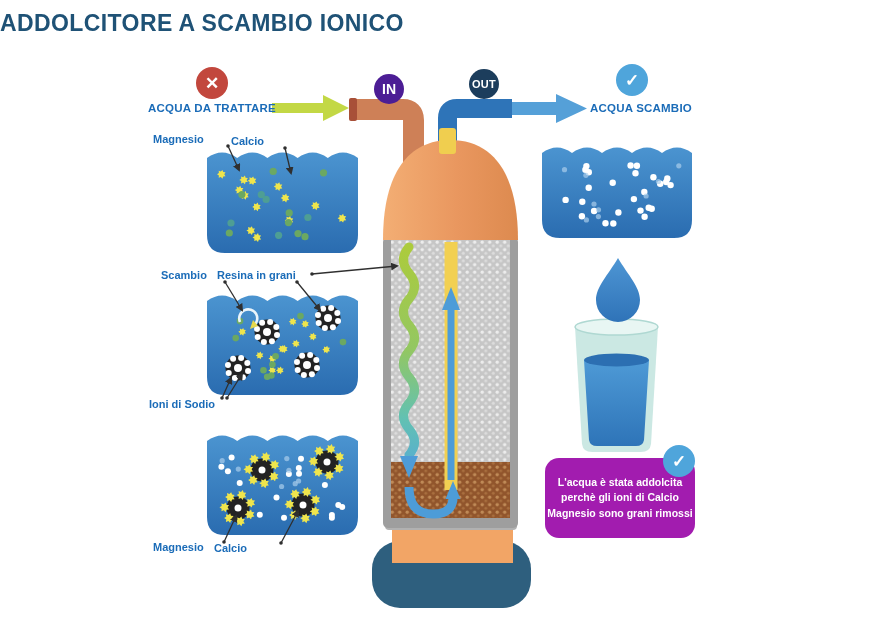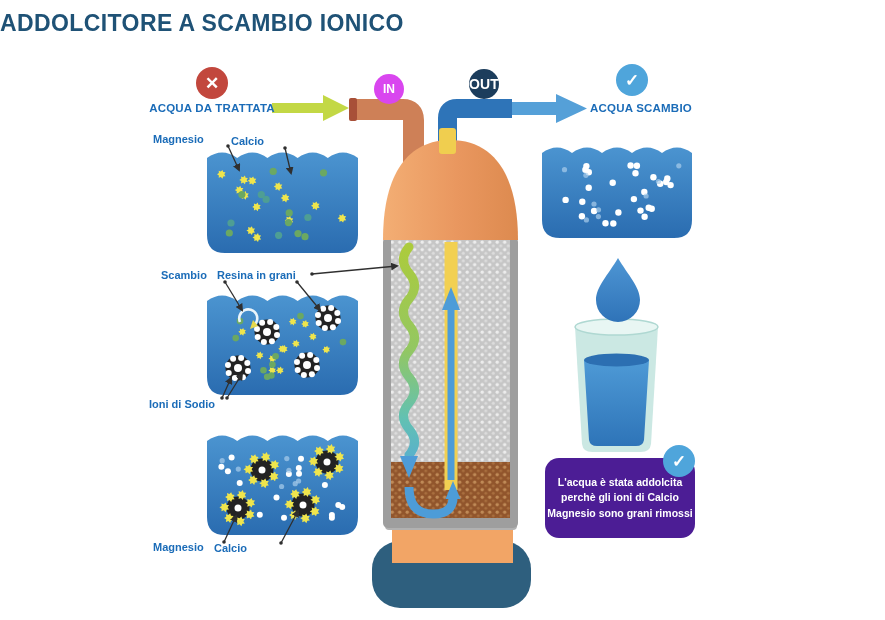--- a/index.html
+++ b/index.html
@@ -311,34 +311,34 @@
         <line x1="224" y1="542" x2="236" y2="516" stroke="#2F2F2F" stroke-width="1.3" marker-end="url(#mArr)"></line>
         <circle cx="224" cy="542" r="1.8" fill="#2F2F2F"></circle>
         <line x1="281" y1="543" x2="298" y2="511" stroke="#2F2F2F" stroke-width="1.3" marker-end="url(#mArr)"></line>
         <circle cx="281" cy="543" r="1.8" fill="#2F2F2F"></circle>
       </g>
   </svg>
 
   <div class="title" style="color: rgb(31, 82, 118);">ADDOLCITORE A SCAMBIO IONICO</div>
 
   <div class="badge glyph" style="left: 196px; top: 67px; width: 32px; height: 32px; background: rgb(194, 71, 61);">✕</div>
-  <div class="flowlbl" style="left: 137px; top: 102px; width: 150px; color: rgb(27, 108, 184);">ACQUA DA TRATTATA</div>
-  <div class="badge" style="left: 374px; top: 74px; width: 30px; height: 30px; font-size: 12px; background: #d946ef;">IN</div>
-  <div class="badge" style="left: 469px; top: 69px; width: 30px; height: 30px; font-size: 14px; letter-spacing: 0.2px; background: rgb(28, 61, 92);">OUT</div>
+  <div class="flowlbl" style="left: 137px; top: 102px; width: 150px; color: rgb(27, 108, 184);">ACQUA DA TRATTARE</div>
+  <div class="badge" style="left: 374px; top: 74px; width: 30px; height: 30px; font-size: 14px; background: #4c1d95;">IN</div>
+  <div class="badge" style="left: 469px; top: 69px; width: 30px; height: 30px; font-size: 11px; letter-spacing: 0.2px; background: rgb(28, 61, 92);">OUT</div>
   <div class="badge glyph" style="left: 616px; top: 64px; width: 32px; height: 32px; background: rgb(79, 165, 219);">✓</div>
   <div class="flowlbl" style="left: 566px; top: 102px; width: 150px; color: rgb(27, 108, 184);">ACQUA SCAMBIO</div>
 
   <div class="lbl" style="left: 153px; top: 133px; width: 100px; color: rgb(27, 108, 184);">Magnesio</div>
   <div class="lbl" style="left: 231px; top: 135px; width: 100px; color: rgb(27, 108, 184);">Calcio</div>
   <div class="lbl" style="left: 161px; top: 269px; width: 100px; color: rgb(27, 108, 184);">Scambio</div>
   <div class="lbl" style="left: 217px; top: 269px; width: 120px; color: rgb(27, 108, 184);">Resina in grani</div>
   <div class="lbl" style="left: 149px; top: 398px; width: 100px; color: rgb(27, 108, 184);">Ioni di Sodio</div>
   <div class="lbl" style="left: 153px; top: 541px; width: 100px; color: rgb(27, 108, 184);">Magnesio</div>
   <div class="lbl" style="left: 214px; top: 542px; width: 100px; color: rgb(27, 108, 184);">Calcio</div>
 
-  <div class="resultbox" style="background: #4c1d95;">
+  <div class="resultbox" style="background: #a21caf;">
     <div>L'acqua è stata addolcita</div>
     <div>perchè gli ioni di Calcio</div>
     <div>Magnesio sono grani rimossi</div>
   </div>
   <div class="badge glyph" style="left: 663px; top: 445px; width: 32px; height: 32px; background: rgb(79, 165, 219);">✓</div>
 
 </div>
 
 </body></html>

